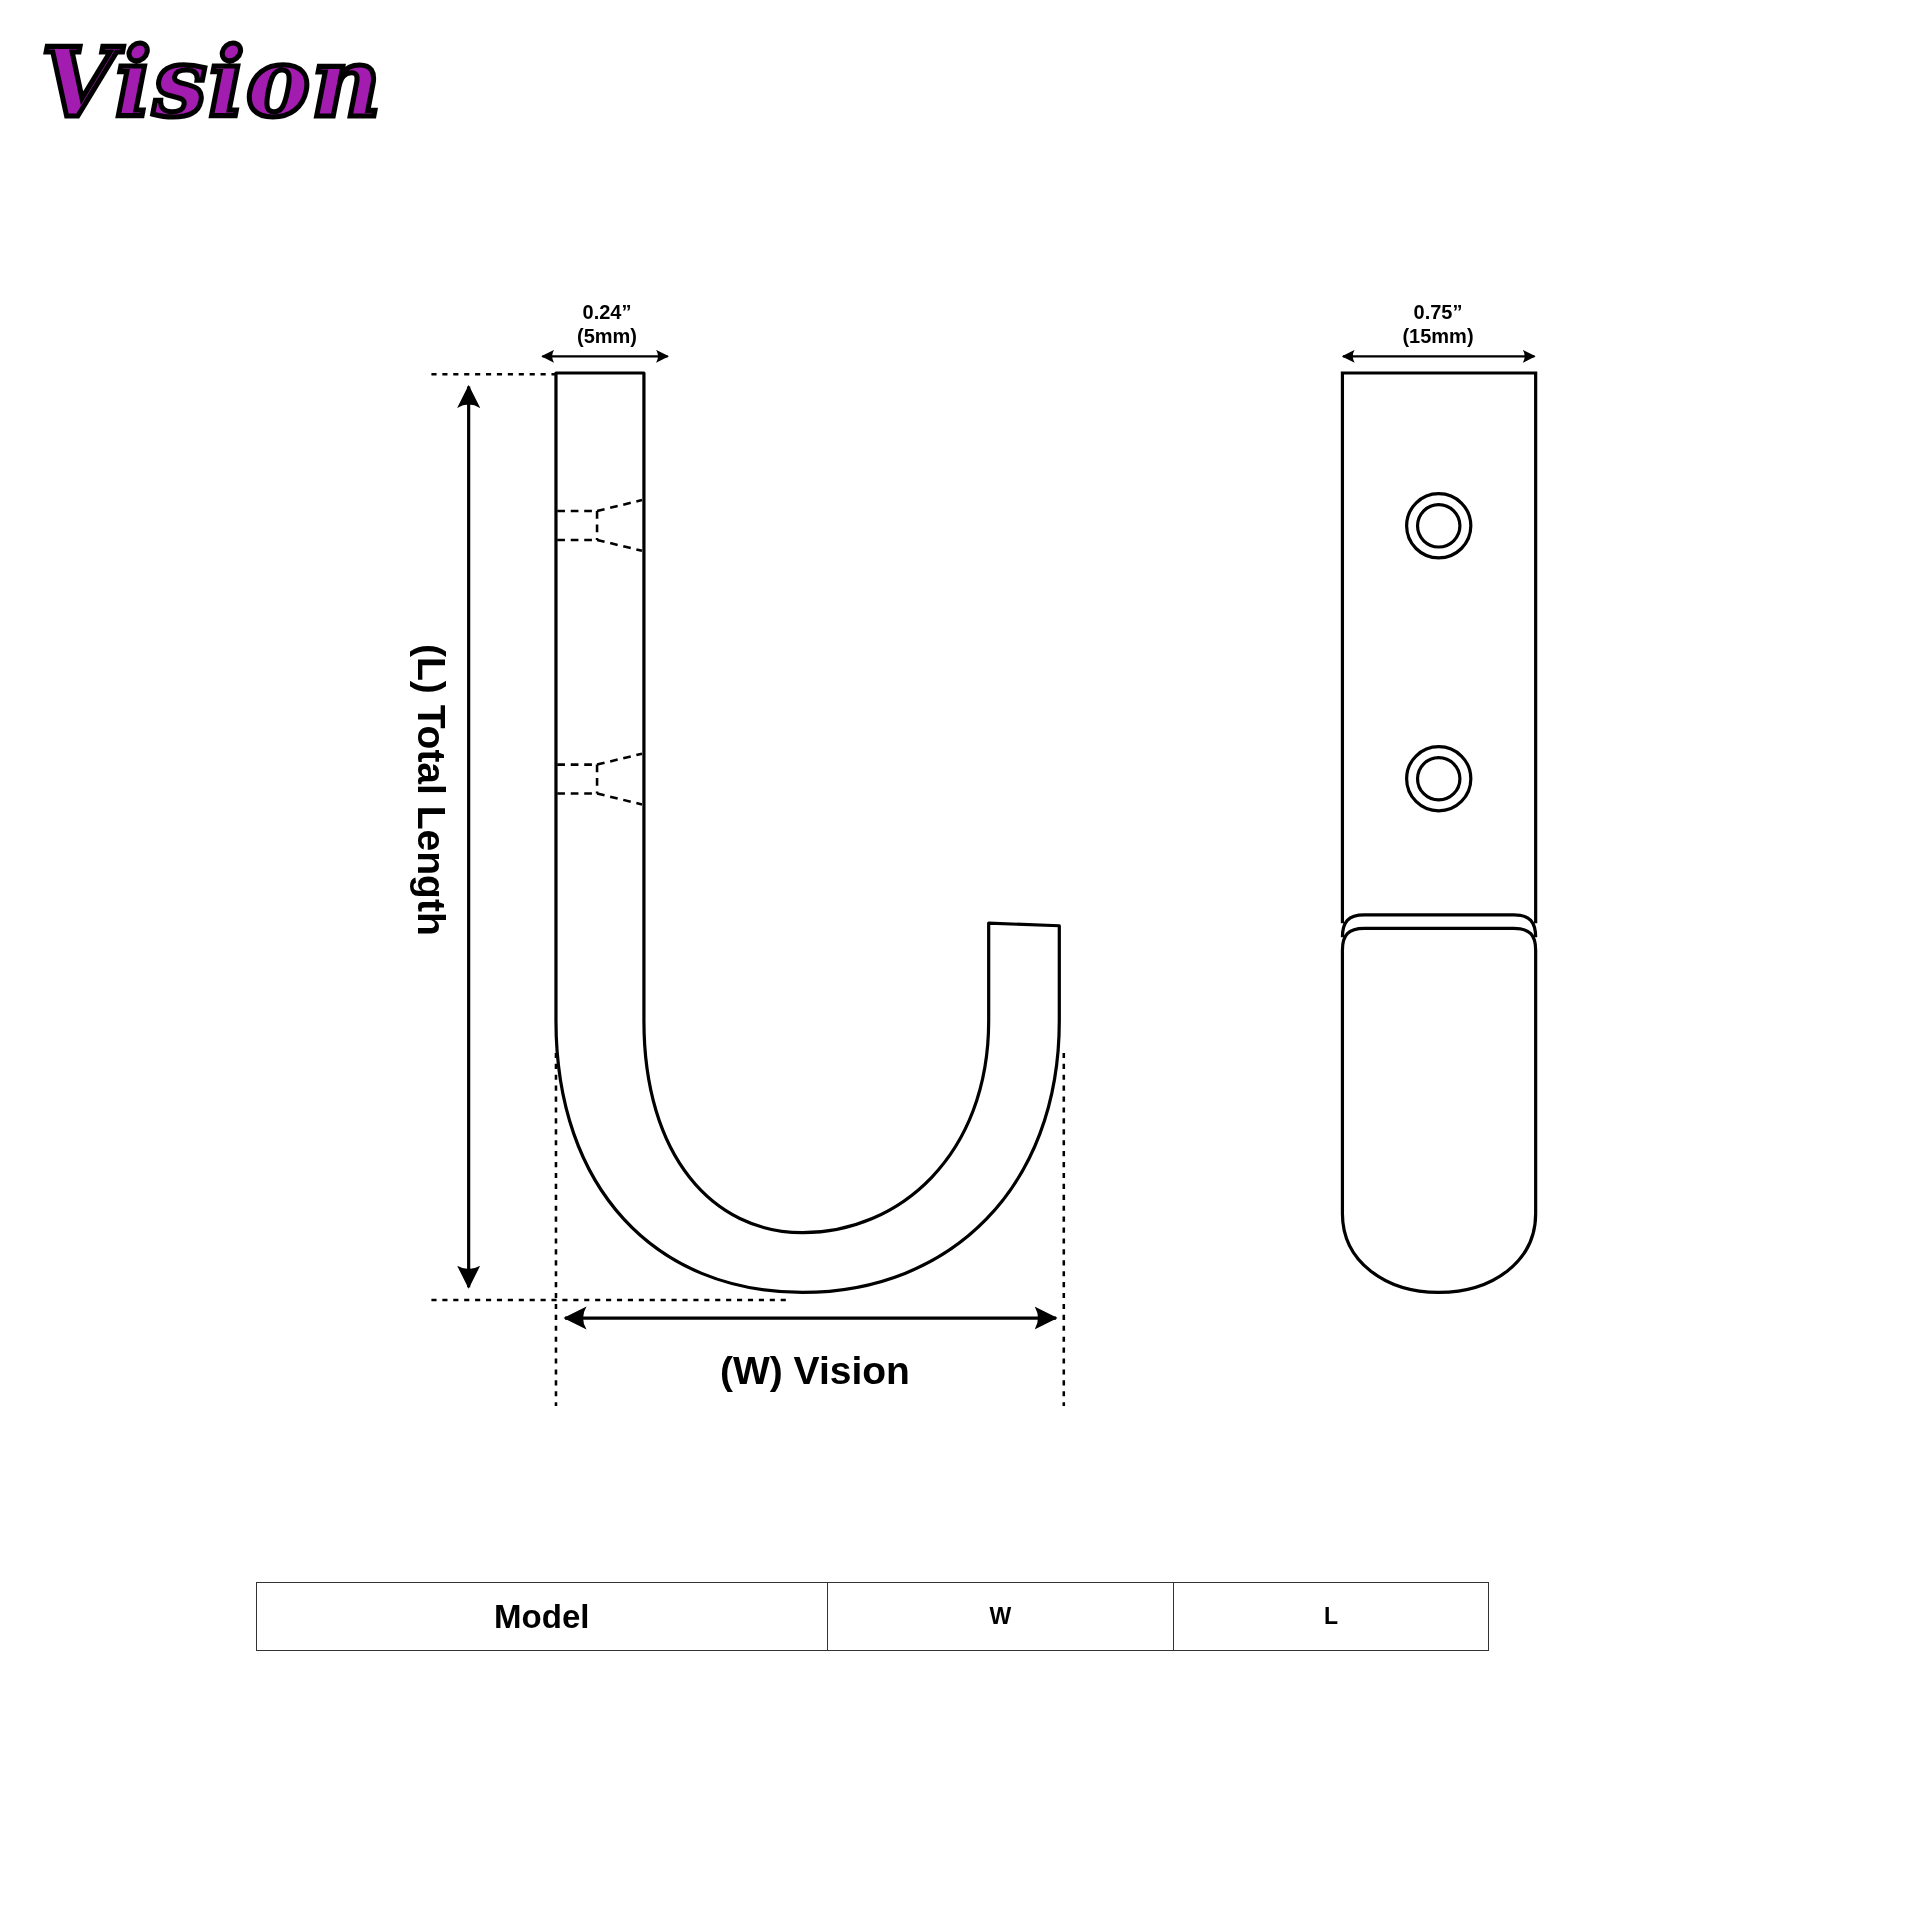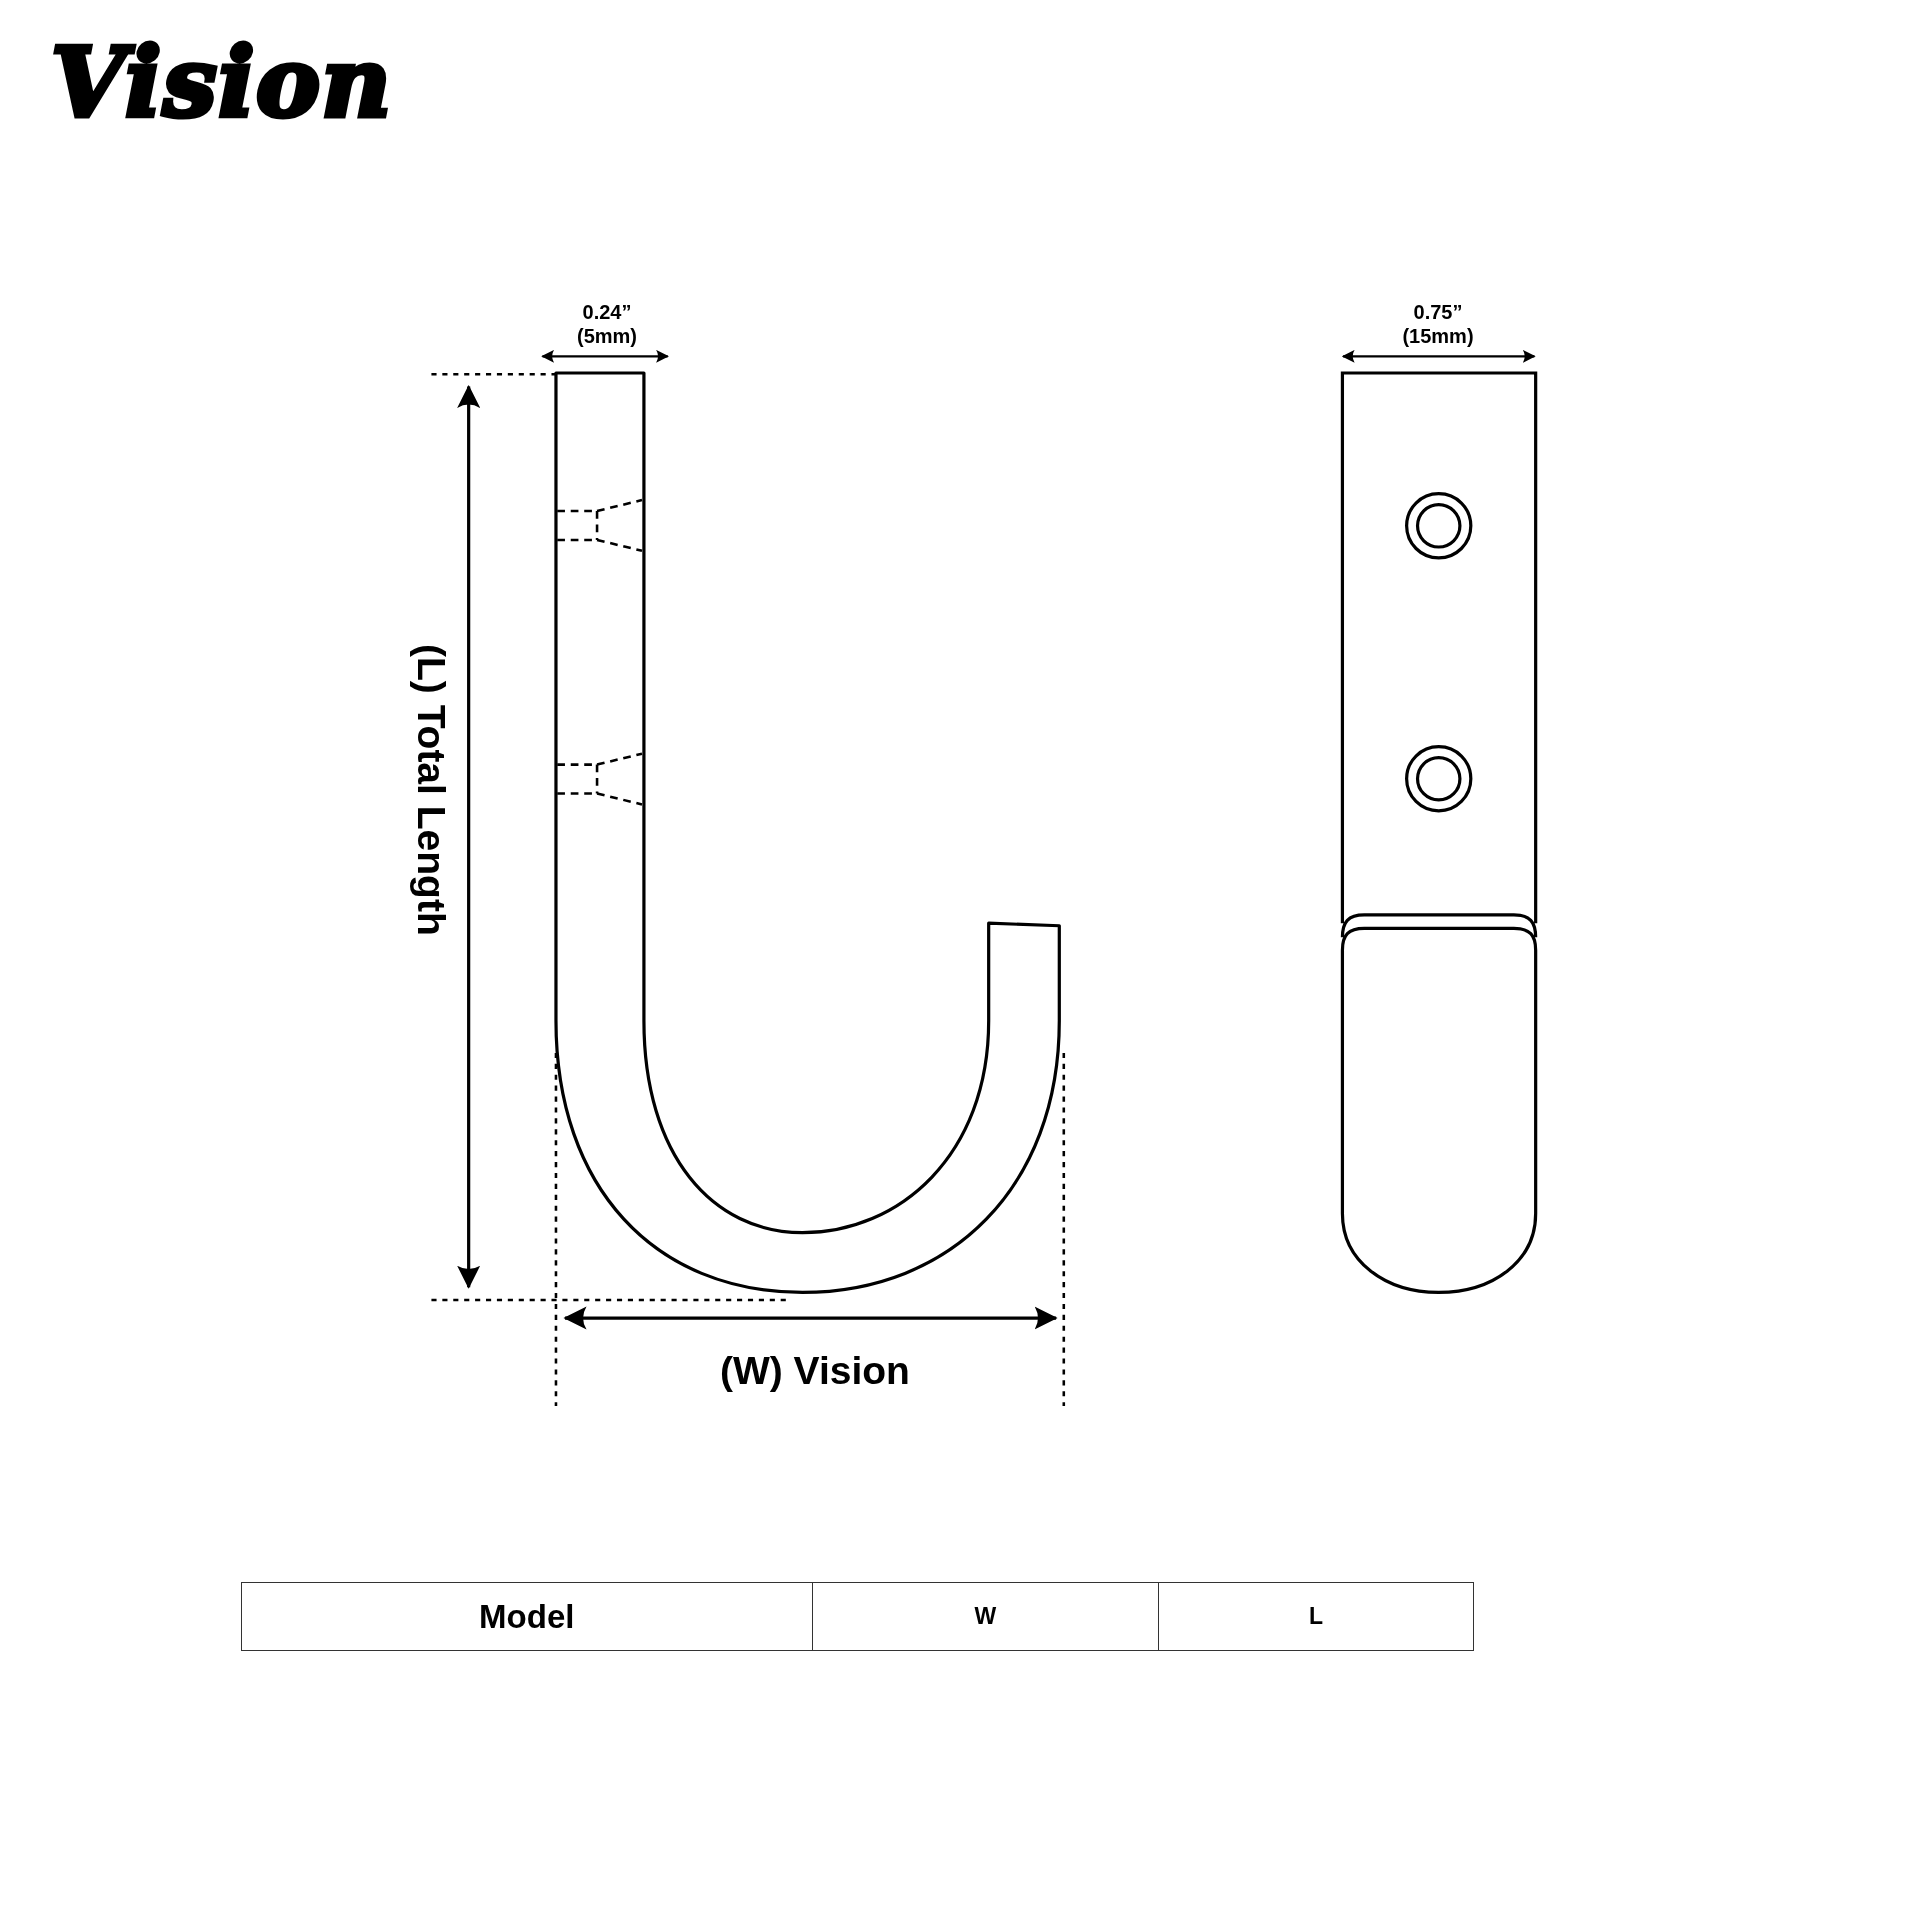--- a/index.html
+++ b/index.html
@@ -1,22 +1,22 @@
 <!DOCTYPE html>
 <html style="font-size:10.3px"><head>
   <meta charset="utf-8">
   <style>
     html, body { margin: 0; padding: 0; background: #ffffff; }
     body { width: 1926px; height: 1926px; position: relative; overflow: hidden; font-family: "Liberation Sans", sans-serif; }
     svg.drawing { position: absolute; left: 0; top: 0; width: 1926px; height: 1926px; }
-    .logo { position: absolute; left: 51px; top: 35px; font-family: "DejaVu Serif", serif; font-weight: bold; font-style: italic; font-size: 96px; color: #000000; -webkit-text-stroke: 5.1px #000000; letter-spacing: 1.3px; line-height: 1; }
+    .logo { position: absolute; left: 41px; top: 35px; font-family: "DejaVu Serif", serif; font-weight: bold; font-style: italic; font-size: 96px; color: #a21caf; -webkit-text-stroke: 5.1px #000000; letter-spacing: 1.3px; line-height: 1; }
     .dim-label { position: absolute; text-align: center; font-weight: bold; font-size: 20px; line-height: 24.4px; color: #000; }
     .big-label { position: absolute; font-weight: bold; font-size: 39px; color: #000; white-space: nowrap; line-height: 1; }
     .rot { transform-origin: 0 0; transform: rotate(90deg); }
-    table.spec { position: absolute; left: 241px; top: 1582px; width: 1233px; border-collapse: collapse; }
+    table.spec { position: absolute; left: 256px; top: 1582px; width: 1233px; border-collapse: collapse; }
     table.spec td { border: 1.3px solid #333; text-align: center; font-weight: bold; color: #000; }
     table.spec tr.head td { height: 65px; font-size: 23px; }
     table.spec tr.head td.model { font-size: 33px; }
     table.spec tr.row td { height: 65px; font-size: 24.4px; }
   </style>
 </head>
 <body>
 
 <div class="logo">Vision</div>
 

